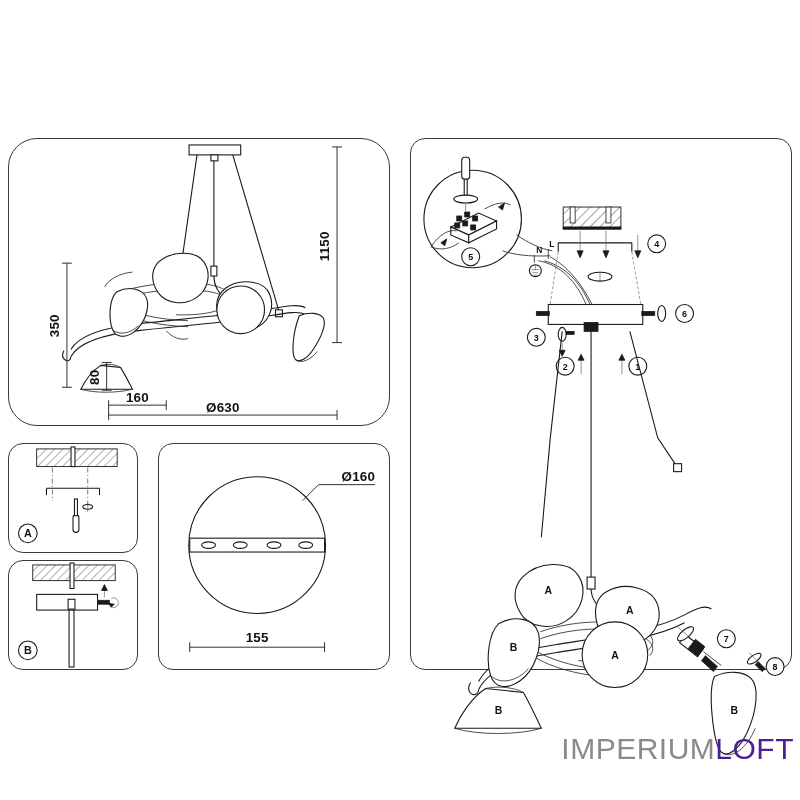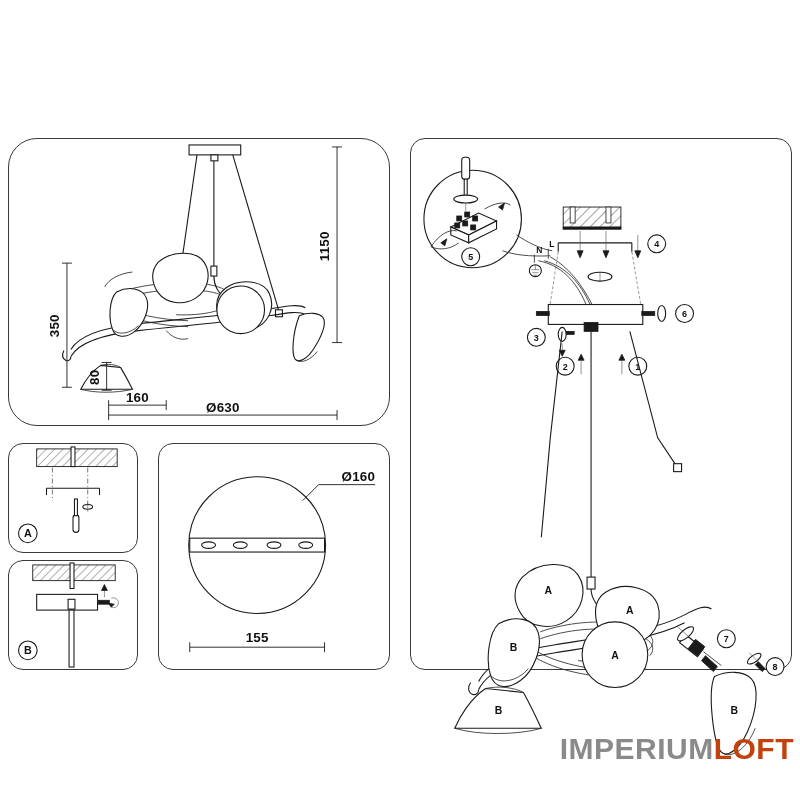--- a/index.html
+++ b/index.html
@@ -20,23 +20,23 @@
   .dashthin{stroke:#555;fill:none;stroke-width:0.6;stroke-dasharray:3 2;}
   .solidfill{fill:#1a1a1a;stroke:#1a1a1a;stroke-width:0.8;}
   .whitefill{fill:#ffffff;stroke:#1a1a1a;stroke-width:1.1;}
   .dt{font-family:"Liberation Sans",sans-serif;font-size:13.5px;fill:#111;font-weight:600;letter-spacing:.2px;}
   .dt-sm{font-family:"Liberation Sans",sans-serif;font-size:11px;fill:#111;font-weight:600;}
   .dt-xs{font-family:"Liberation Sans",sans-serif;font-size:8.5px;fill:#111;font-weight:700;}
   .lbl{font-family:"Liberation Sans",sans-serif;font-size:10.5px;fill:#111;font-weight:600;}
   .callout-txt{font-family:"Liberation Sans",sans-serif;font-size:9px;fill:#111;font-weight:600;}
   #logo{position:absolute;left:519px;top:726px;width:275px;height:46px;
         display:flex;align-items:center;justify-content:flex-end;}
-  #logo span{font-size:30px;letter-spacing:.5px;font-weight:700;line-height:1;}
+  #logo span{font-size:30px;letter-spacing:.5px;font-weight:400;line-height:1;}
   .logo-a{color:#8a8a8a;}
-  .logo-b{color:#c2410c;}
+  .logo-b{color:#4c1d95;}
 </style>
 </head>
 <body>
 
 <div class="panel" id="panel-front">
   <svg viewBox="0 0 382 288">
 
     <g>
       <rect x="181" y="6" width="52" height="10" class="whitefill"></rect>
       <rect x="203" y="16" width="7" height="6" class="whitefill"></rect>

